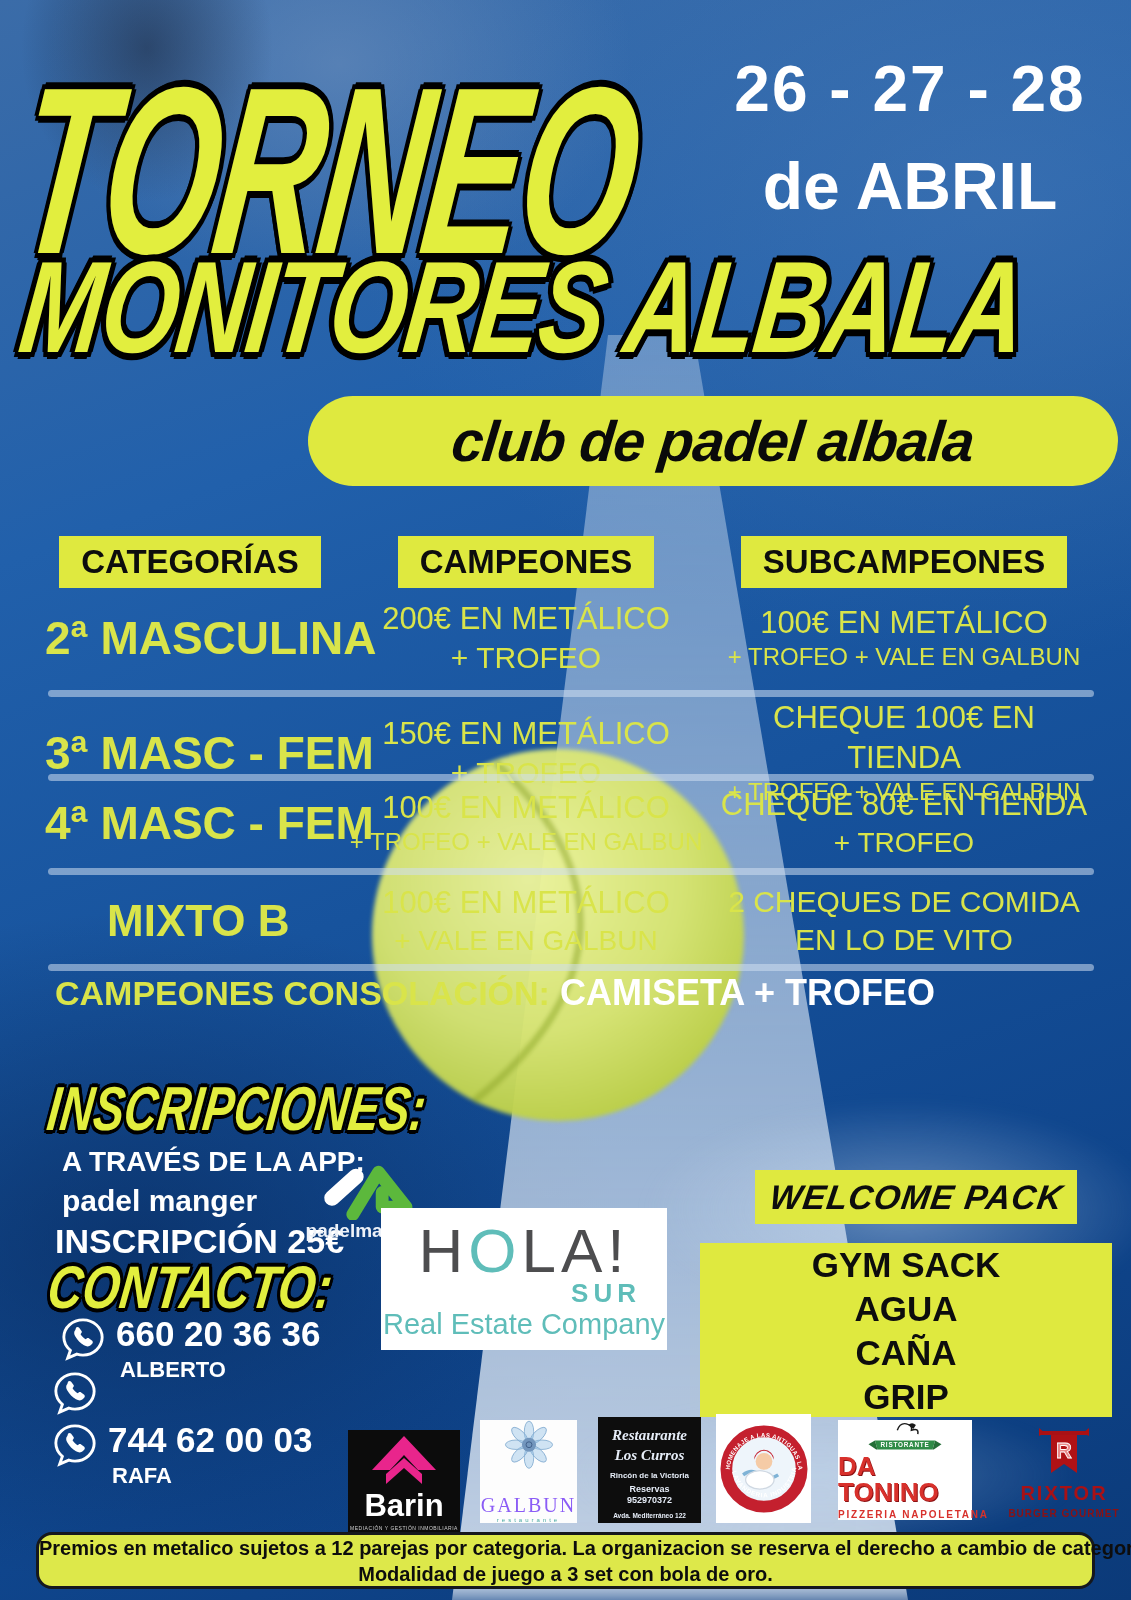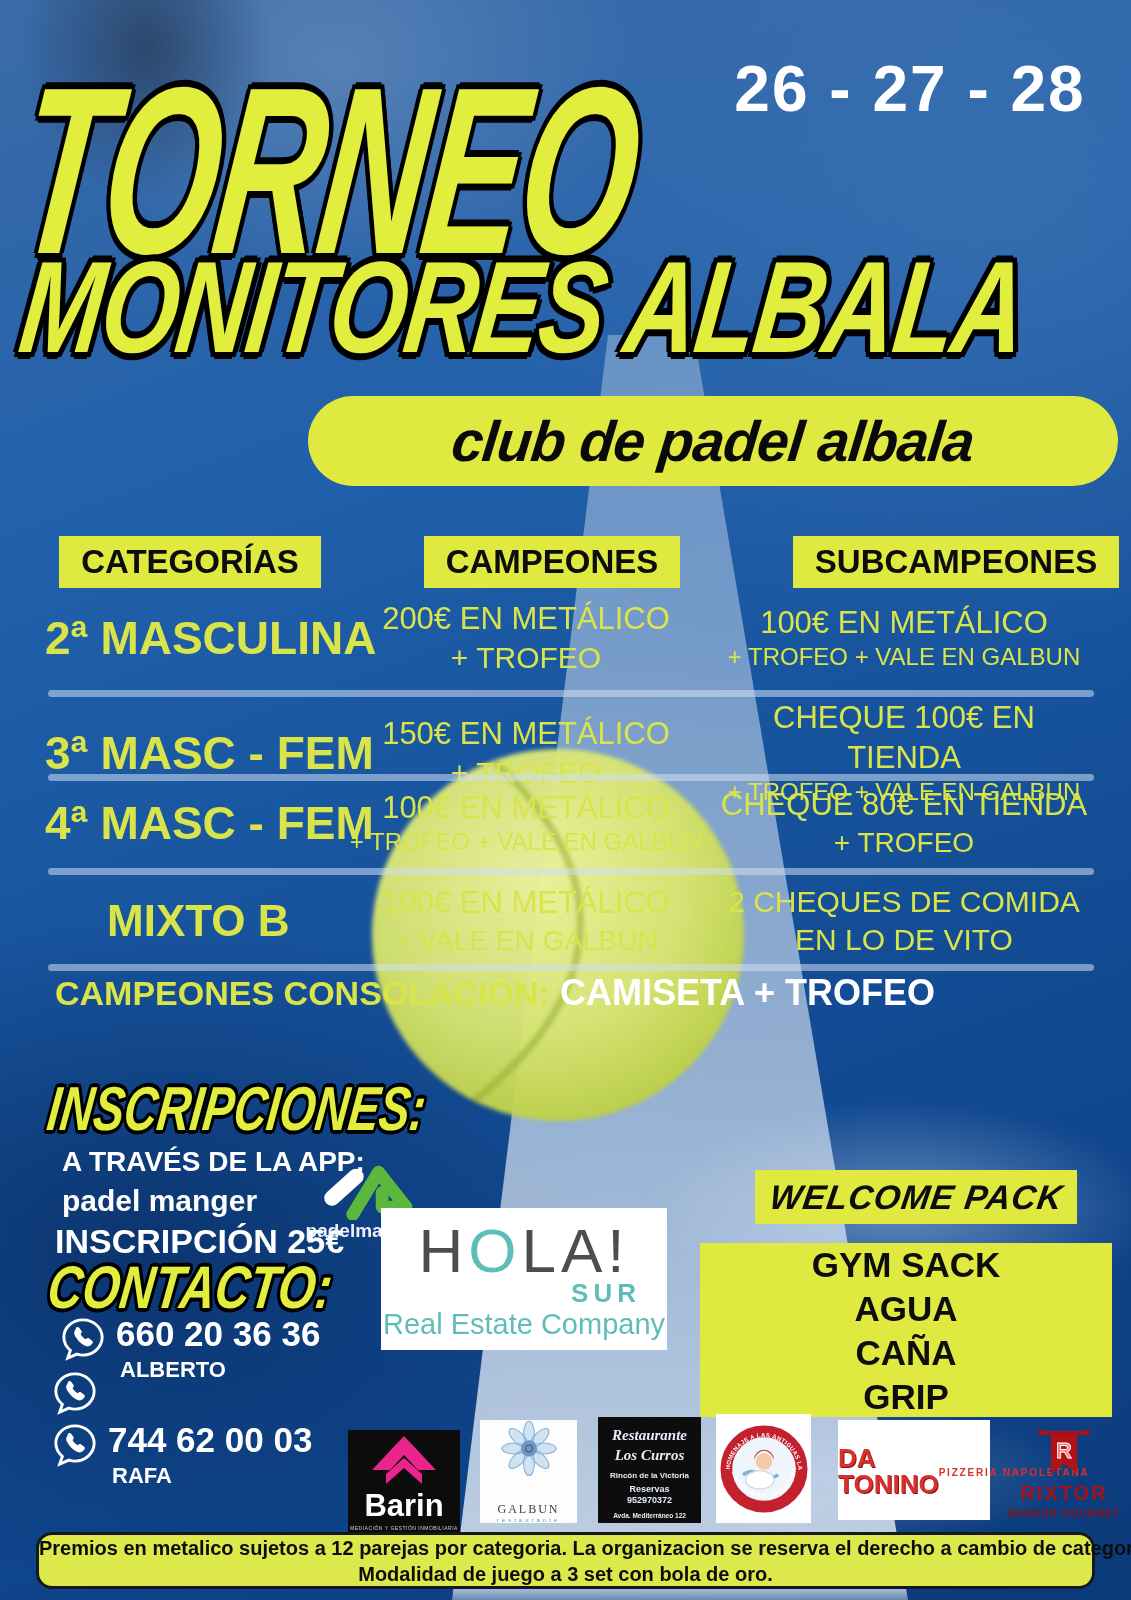--- a/index.html
+++ b/index.html
@@ -41,21 +41,21 @@
   .dates { left:730px; top:52px; width:360px; text-align:center; color:#fff; font-weight:800; }
   .dates .d1 { font-size:64px; letter-spacing:2px; }
   .dates .d2 { font-size:66px; margin-top:22px; }
 
   .club-pill { left:308px; top:396px; width:810px; height:90px; background:#dfe93f;
     border-radius:46px; display:flex; align-items:center; justify-content:center; }
   .club-pill span { font-style:italic; font-weight:900; font-size:57px; color:#0a0a0a;
     transform:skewX(-6deg); letter-spacing:-1px; white-space:nowrap; }
 
   
-  .tbl-head { left:45px; top:536px; width:1046px; display:grid; grid-template-columns:290px 382px 374px;gap:26px; }
+  .tbl-head { left:45px; top:536px; width:1046px; display:grid; grid-template-columns:290px 382px 374px; }
   .hd-cell { display:flex; justify-content:center; }
   .hd-box { background:#dfe93f; color:#0d0d0d; font-weight:800; font-size:33px;
     padding:8px 22px; line-height:1.1; white-space:nowrap; }
   .tbl-row { left:45px; width:1046px; display:grid; grid-template-columns:290px 382px 374px; align-items:center; }
   .cat { font-size:46px; font-weight:800; color:#d9e44a; white-space:nowrap; }
   .cell-c { text-align:center; color:#d9e44a; font-weight:400; line-height:1.28; }
   .main-ln { font-size:31px; }
   .big-ln  { font-size:30px; }
   .sm-ln   { font-size:24px; }
   .md-ln   { font-size:28px; }
@@ -97,37 +97,37 @@
   .hola-tag { text-align:center; color:#5fbdb9; font-size:29px; font-weight:400; margin-top:2px; white-space:nowrap; }
 
   
   .barin-box { left:348px; top:1418px; width:112px; height:104px; background:#0c0c0c;
     display:flex; flex-direction:column; align-items:center;margin-top:12px; }
   .barin-name { color:#fff; font-weight:700; font-size:31px; line-height:1; margin-top:2px; }
   .barin-tag { color:#cfcfcf; font-size:5px; letter-spacing:.5px; margin-top:4px; white-space:nowrap; }
 
   .galbun-box { left:480px; top:1420px; width:97px; height:103px; background:#fdfdfd;
     display:flex; flex-direction:column; align-items:center; }
-  .galbun-name { font-family:"Liberation Serif","DejaVu Serif",serif; color:#404040;
-    font-size:12px; letter-spacing:2px; line-height:1;margin-top:22px; }
+  .galbun-name { font-family:"Liberation Serif","DejaVu Serif",serif; color:#8b5cf6;
+    font-size:20px; letter-spacing:2px; line-height:1;margin-top:22px; }
   .galbun-sub { color:#4aa9a2; font-size:6px; letter-spacing:3px; margin-top:2px; }
 
   .curros-box { left:598px; top:1417px; width:103px; height:106px; background:#0d0d0d;
     display:flex; flex-direction:column; align-items:center; padding-top:8px; color:#e6edf8; }
   .curros-l1 { font-family:"Liberation Serif","DejaVu Serif",serif; font-style:italic; font-weight:700; font-size:15px; line-height:1.35; }
   .curros-l3 { font-size:8px; font-weight:700; margin-top:5px; }
   .curros-l4 { font-size:9px; font-weight:700; margin-top:4px; }
   .curros-l5 { font-size:9px; font-weight:700; margin-top:1px; }
   .curros-l6 { font-size:6.5px; font-weight:700; margin-top:7px; }
 
   .lavanderia-box { left:716px; top:1414px; width:95px; height:109px; background:#fff;
     display:flex; align-items:center; justify-content:center; }
 
-  .datonino-box { left:838px; top:1420px; width:152px; height:100px; background:#fff;
-    display:flex; flex-direction:row; align-items:center; }
+  .datonino-box { left:838px; top:1420px; width:134px; height:100px; background:#fff;
+    display:flex; flex-direction:column; }
   .dt-name { color:#d8312c; font-weight:900; font-size:26px; line-height:1; letter-spacing:0;
     text-shadow:1px 1px 0 #8c1113; margin-top:1px; }
   .dt-sub { color:#d8312c; font-weight:700; font-size:10px; letter-spacing:1.8px; margin-top:4px; white-space:nowrap; }
 
   .rixtor-box { left:1000px; top:1426px; width:128px; height:100px; display:flex;
     flex-direction:column; align-items:center; }
   .rx-name { color:#a91115; font-weight:900; font-size:20px; letter-spacing:2px; margin-top:2px; }
   .rx-sub { color:#8c1113; font-weight:700; font-size:10px; letter-spacing:1px; margin-top:3px; }
 
   
@@ -152,20 +152,21 @@
         <stop offset="100%" stop-color="#b4c937"></stop>
       </radialGradient>
     </defs>
     <circle cx="190" cy="190" r="186" fill="url(#ballg)" opacity="0.96"></circle>
     <path d="M128 18 C 238 120 250 240 106 356" fill="none" stroke="#90a92e" stroke-width="7" opacity="0.55"></path>
   </svg>
 
   <div class="abs display title1">TORNEO</div>
   <div class="abs dates">
     <div class="d1">26 - 27 - 28</div>
+    <div class="d2">de ABRIL</div>
   </div>
   <div class="abs display title2">MONITORES ALBALA</div>
 
   <div class="abs club-pill">
     <span>club de padel albala</span>
   </div>
 
   <div class="abs tbl-head">
     <div class="hd-cell">
         <div class="hd-box">CATEGORÍAS</div>

